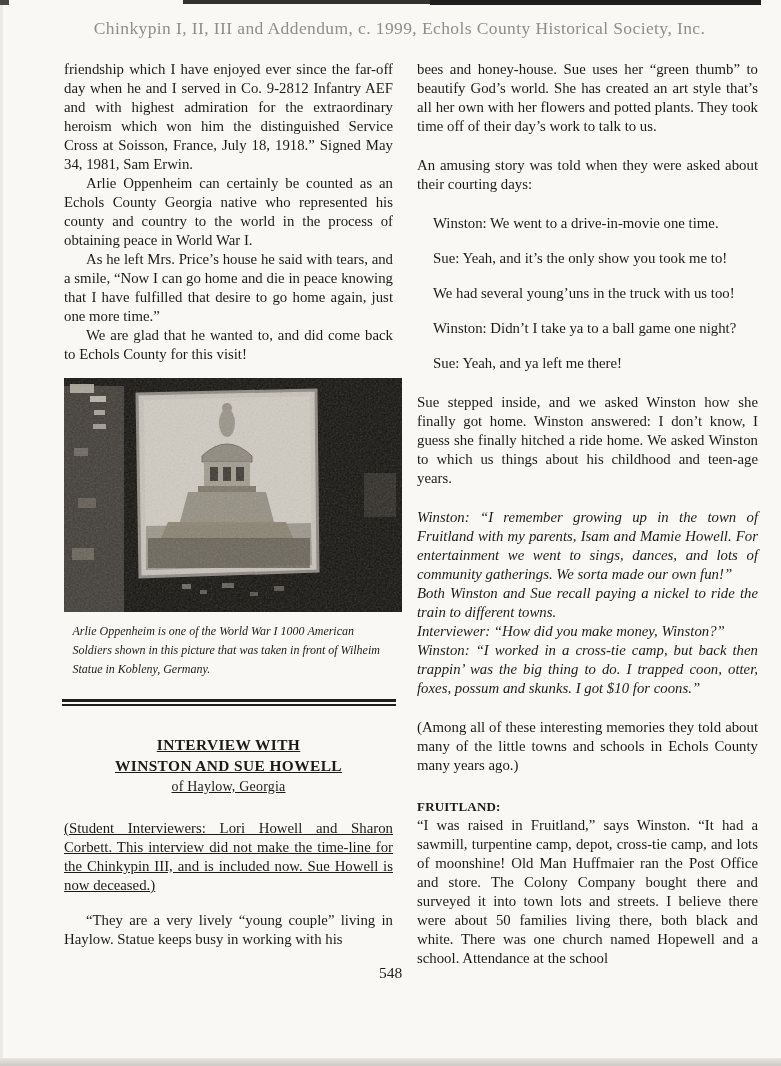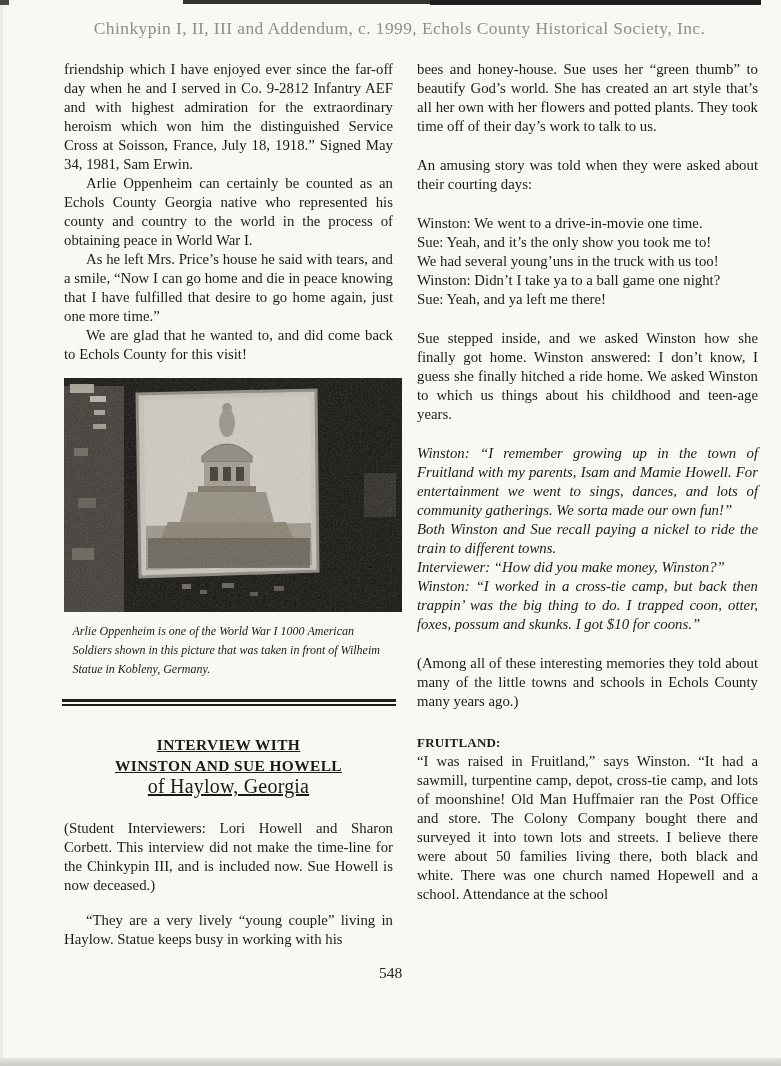--- a/index.html
+++ b/index.html
@@ -38,26 +38,26 @@
     font-style:italic;font-size:12px;line-height:19px;
   }
   
   .section-rule{
     margin:20px 0 0 -2px;width:334px;height:2px;
     border-top:3px solid #201e1c;border-bottom:2px solid #201e1c;
   }
   
   .iv-heading{margin-top:28px;text-align:center;line-height:21px;text-decoration:underline;}
   .iv-heading .hl{font-weight:bold;font-size:15.4px;letter-spacing:.4px;}
-  .iv-heading .hl3{font-weight:normal;font-size:20px;letter-spacing:.2px;}
-  .intro-para{margin-top:22px !important;}
+  .iv-heading .hl3{font-weight:normal;font-size:14px;letter-spacing:.2px;}
+  .intro-para{margin-top:22px !important;text-decoration:underline;}
   .opening-para{margin-top:16px !important;}
   
   .col-right .blk{margin:0 0 20px 0;}
-  .dialogue div{margin:0;}
+  .dialogue div{margin:16px;}
   .memories div{margin:0;font-style:italic;}
   .memories{margin-bottom:20px;}
   .fruitland-head{font-weight:bold;font-size:13px;margin-top:22px !important;letter-spacing:.2px;}
   
   .page-number{
     position:absolute;top:964px;left:0;width:781px;text-align:center;
     font-size:15.5px;color:#201e1c;
   }
 </style>
 </head>

